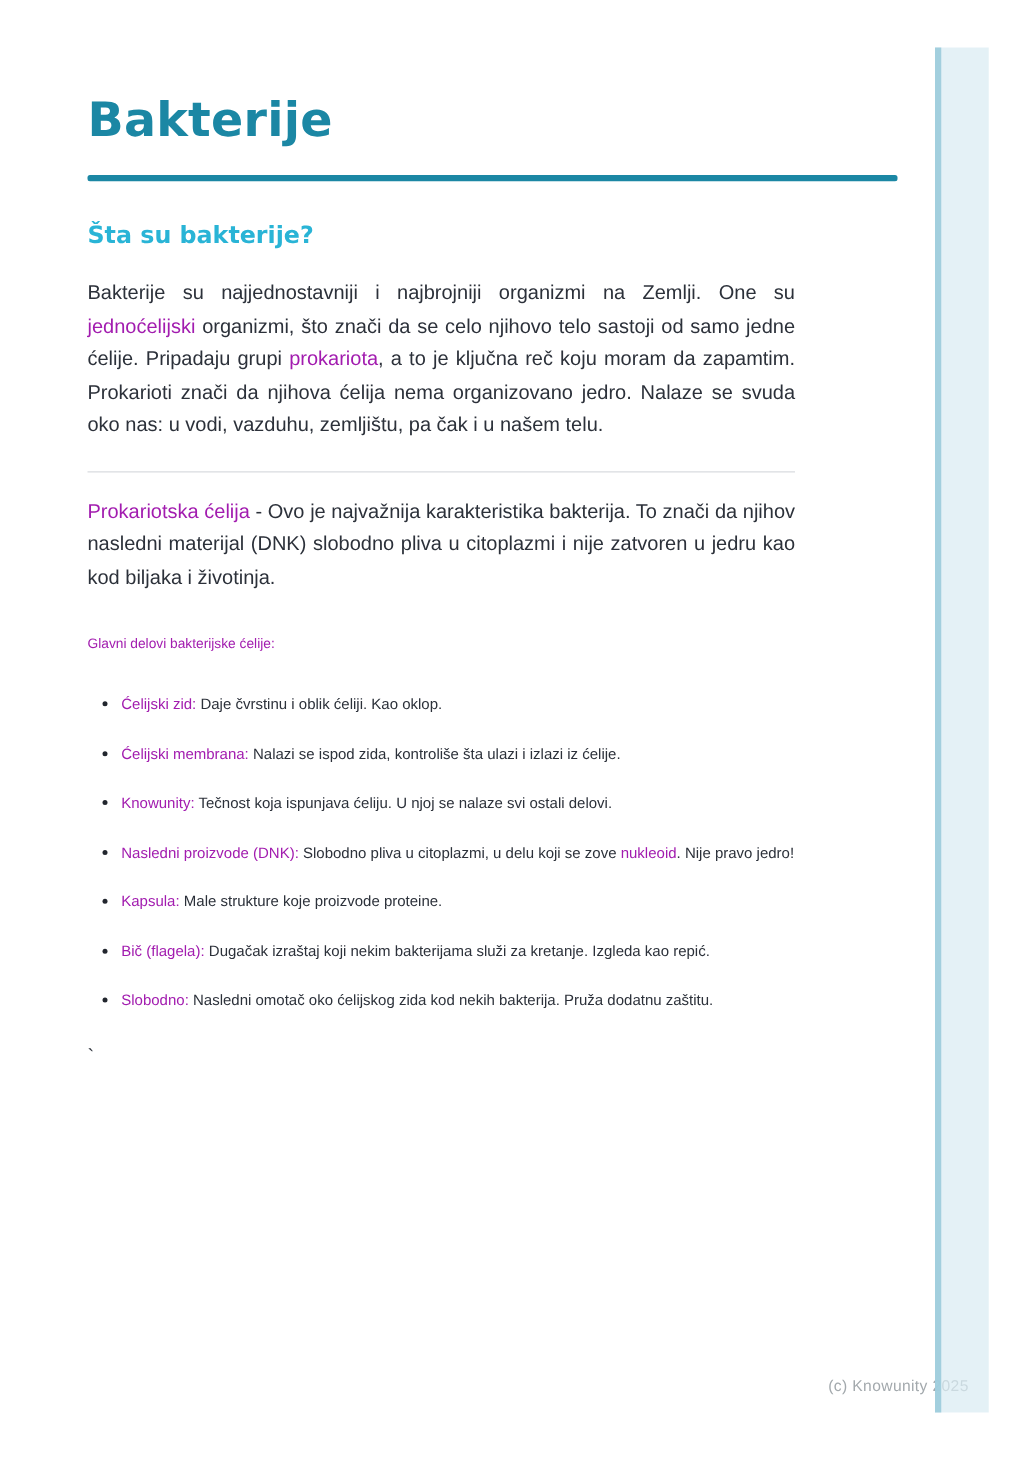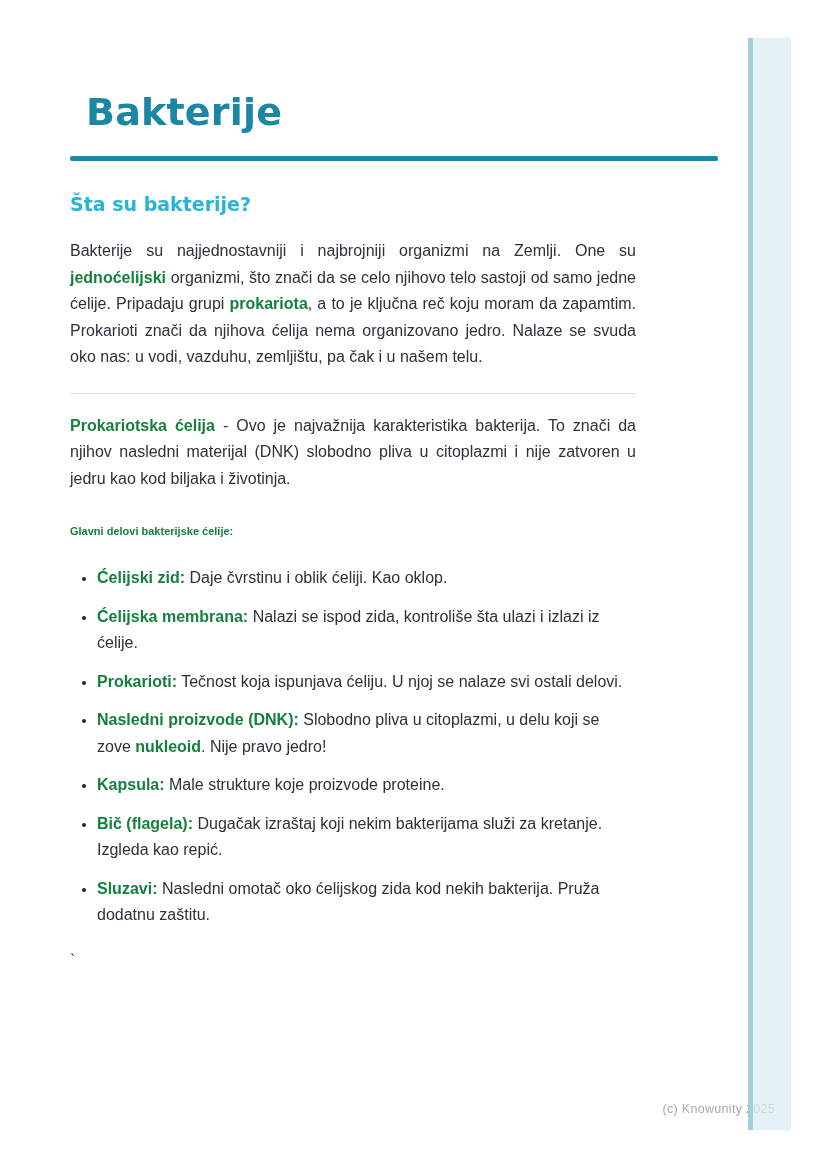--- a/index.html
+++ b/index.html
@@ -32,21 +32,21 @@
 
   .content {
     position: absolute;
     left: 70px;
     top: 76px;
     width: 648px;
     z-index: 1;
   }
 
   h1.doc-title {
-    margin: 16px;
+    margin: 0;
     font-size: 38px;
     line-height: 40px;
     font-weight: 800;
     letter-spacing: 0.2px;
     color: #1b87a4;
     font-family: "DejaVu Sans", "Liberation Sans", sans-serif;
   }
 
   .title-rule {
     margin-top: 24px;
@@ -66,21 +66,21 @@
   }
 
   p.body-text {
     margin: 19px 0 0 0;
     width: 566px;
     font-size: 16px;
     line-height: 26.5px;
     text-align: justify;
     color: #2c313a;
   }
-  p.body-text b, li b { font-weight: 700; color: #15803d; }
+  p.body-text b, li b { font-weight: 400; color: #a21caf; }
 
   .divider {
     margin-top: 22px;
     width: 566px;
     height: 1px;
     background: #d9dce0;
   }
 
   p.list-intro {
     margin: 26px 0 0 0;
@@ -89,21 +89,21 @@
   }
 
   ul.parts-list {
     margin: 21px 0 0 0;
     padding: 0 0 0 27px;
     list-style: disc;
     width: 540px;
   }
   ul.parts-list li {
     margin: 12px 0 11px 0;
-    font-size: 16px;
+    font-size: 12px;
     line-height: 26.5px;
     color: #2c313a;
   }
   ul.parts-list li::marker { color: #22262e; font-size: 14px; }
 
   .stray-char {
     margin-top: 22px;
     font-size: 16px;
     line-height: 20px;
     color: #2c313a;
@@ -140,26 +140,26 @@
 
     <div class="divider"></div>
 
 
     <p class="body-text"><b>Prokariotska ćelija</b><span> - Ovo je najvažnija karakteristika bakterija. To znači da njihov nasledni materijal (DNK) slobodno pliva u citoplazmi i nije zatvoren u jedru kao kod biljaka i životinja.</span></p>
 
     <p class="body-text list-intro"><b>Glavni delovi bakterijske ćelije:</b></p>
 
     <ul class="parts-list">
       <li><b>Ćelijski zid:</b><span> Daje čvrstinu i oblik ćeliji. Kao oklop.</span></li>
-      <li><b>Ćelijska membrana:</b><span> Nalazi se ispod zida, kontroliše šta ulazi i izlazi iz ćelije.</span></li>
-      <li><b>Prokarioti:</b><span> Tečnost koja ispunjava ćeliju. U njoj se nalaze svi ostali delovi.</span></li>
+      <li><b>Ćelijski membrana:</b><span> Nalazi se ispod zida, kontroliše šta ulazi i izlazi iz ćelije.</span></li>
+      <li><b>Knowunity:</b><span> Tečnost koja ispunjava ćeliju. U njoj se nalaze svi ostali delovi.</span></li>
       <li><b>Nasledni proizvode (DNK):</b><span> Slobodno pliva u citoplazmi, u delu koji se zove </span><b>nukleoid</b><span>. Nije pravo jedro!</span></li>
       <li><b>Kapsula:</b><span> Male strukture koje proizvode proteine.</span></li>
       <li><b>Bič (flagela):</b><span> Dugačak izraštaj koji nekim bakterijama služi za kretanje. Izgleda kao repić.</span></li>
-      <li><b>Sluzavi:</b><span> Nasledni omotač oko ćelijskog zida kod nekih bakterija. Pruža dodatnu zaštitu.</span></li>
+      <li><b>Slobodno:</b><span> Nasledni omotač oko ćelijskog zida kod nekih bakterija. Pruža dodatnu zaštitu.</span></li>
     </ul>
 
     <div class="stray-char">`</div>
 
   </div>
 
   <div class="page-footer">(c) Knowunity 2025</div>
 
 </div>
 

